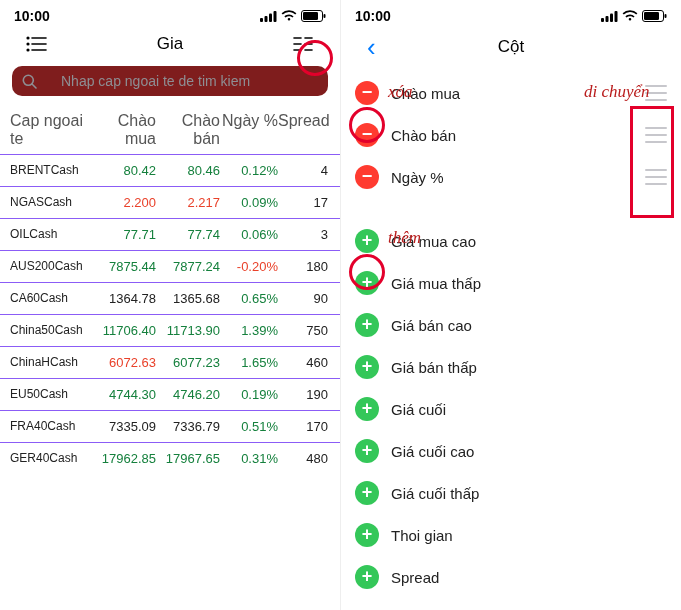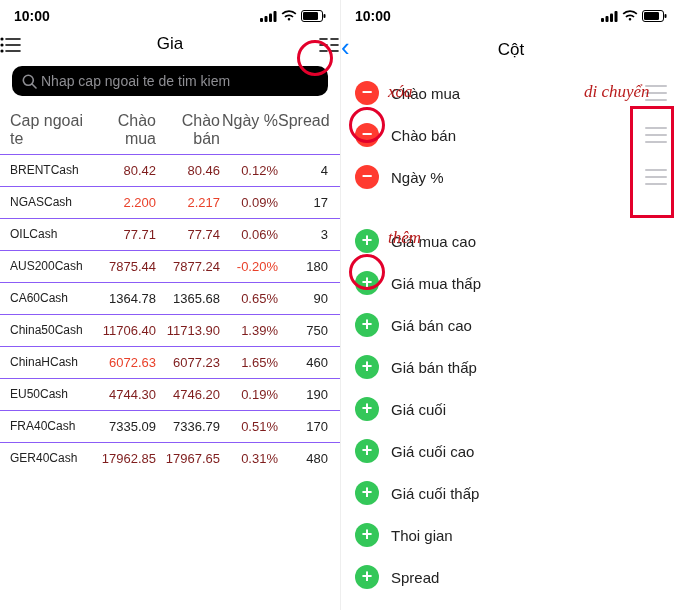--- a/index.html
+++ b/index.html
@@ -2,38 +2,38 @@
 <html><head>
 <meta charset="utf-8">
 <style>
   * { box-sizing: border-box; margin: 0; padding: 0; }
   body { font-family: -apple-system, BlinkMacSystemFont, "Segoe UI", Helvetica, Arial, sans-serif; background: #fff; width: 681px; height: 610px; overflow: hidden; position: relative; }
   .container { display: flex; width: 100%; height: 100%; }
   .panel { flex: 1; display: flex; flex-direction: column; position: relative; }
   .panel-left { border-right: 1px solid #eee; }
   .status-bar { display: flex; justify-content: space-between; align-items: center; padding: 8px 14px 4px; font-size: 14px; font-weight: 600; }
   .status-right { display: flex; align-items: center; gap: 4px; }
-  .nav-bar { display: flex; align-items: flex-end; justify-content: space-between; padding: 6px 0 8px; }
+  .nav-bar { display: flex; align-items: center; justify-content: space-between; padding: 6px 26px 8px; }
   .nav-title { font-size: 17px; font-weight: 400; text-align: center; flex: 1; }
   .nav-left, .nav-right { width: 40px; display: flex; align-items: center; }
   .nav-right { justify-content: flex-end; }
   .icon-list { width: 22px; height: 18px; }
   .icon-columns { width: 22px; height: 18px; }
   .back-chevron { color: #007aff; font-size: 26px; font-weight: 300; line-height: 1; }
-  .search-bar { margin: 4px 12px 10px; background: #000000; border-radius: 10px; display: flex; align-items: center; padding: 7px 10px; gap: 4px; color: #8e8e93; font-size: 14px; }
+  .search-bar { margin: 4px 12px 10px; background: #7f1d1d; border-radius: 10px; display: flex; align-items: center; padding: 7px 10px; gap: 24px; color: #8e8e93; font-size: 14px; }
   .search-icon { width: 15px; height: 15px; }
   .table-header { display: flex; padding: 6px 10px 6px 10px; font-size: 16px; color: #555; }
   .col-sym { width: 82px; }
   .col-bid { width: 64px; text-align: right; }
   .col-ask { width: 64px; text-align: right; }
   .col-day { width: 58px; text-align: right; }
   .col-spread { width: 50px; text-align: right; }
   .table-row { display: flex; padding: 8px 10px; font-size: 13px; align-items: flex-start; border-top: 1px solid #8b5cf6; }
   .table-row .col-sym { font-size: 12px; color: #222; }
-  .blue { color: #7f1d1d; }
+  .blue { color: #15803d; }
   .red { color: #e9412a; }
   .black { color: #222; }
   .col-list { padding-top: 4px; }
   .col-row { display: flex; align-items: center; padding: 9px 14px; font-size: 15px; gap: 12px; }
   .circle-btn { width: 24px; height: 24px; border-radius: 50%; display: flex; align-items: center; justify-content: center; color: #fff; font-size: 18px; font-weight: 600; flex-shrink: 0; }
   .circle-minus { background: #ff3b30; }
   .circle-plus { background: #34c759; }
   .circle-btn span { line-height: 1; transform: translateY(-1px); }
   .col-label { flex: 1; color: #222; }
   .drag-handle { width: 22px; height: 16px; display: flex; flex-direction: column; justify-content: space-between; }

